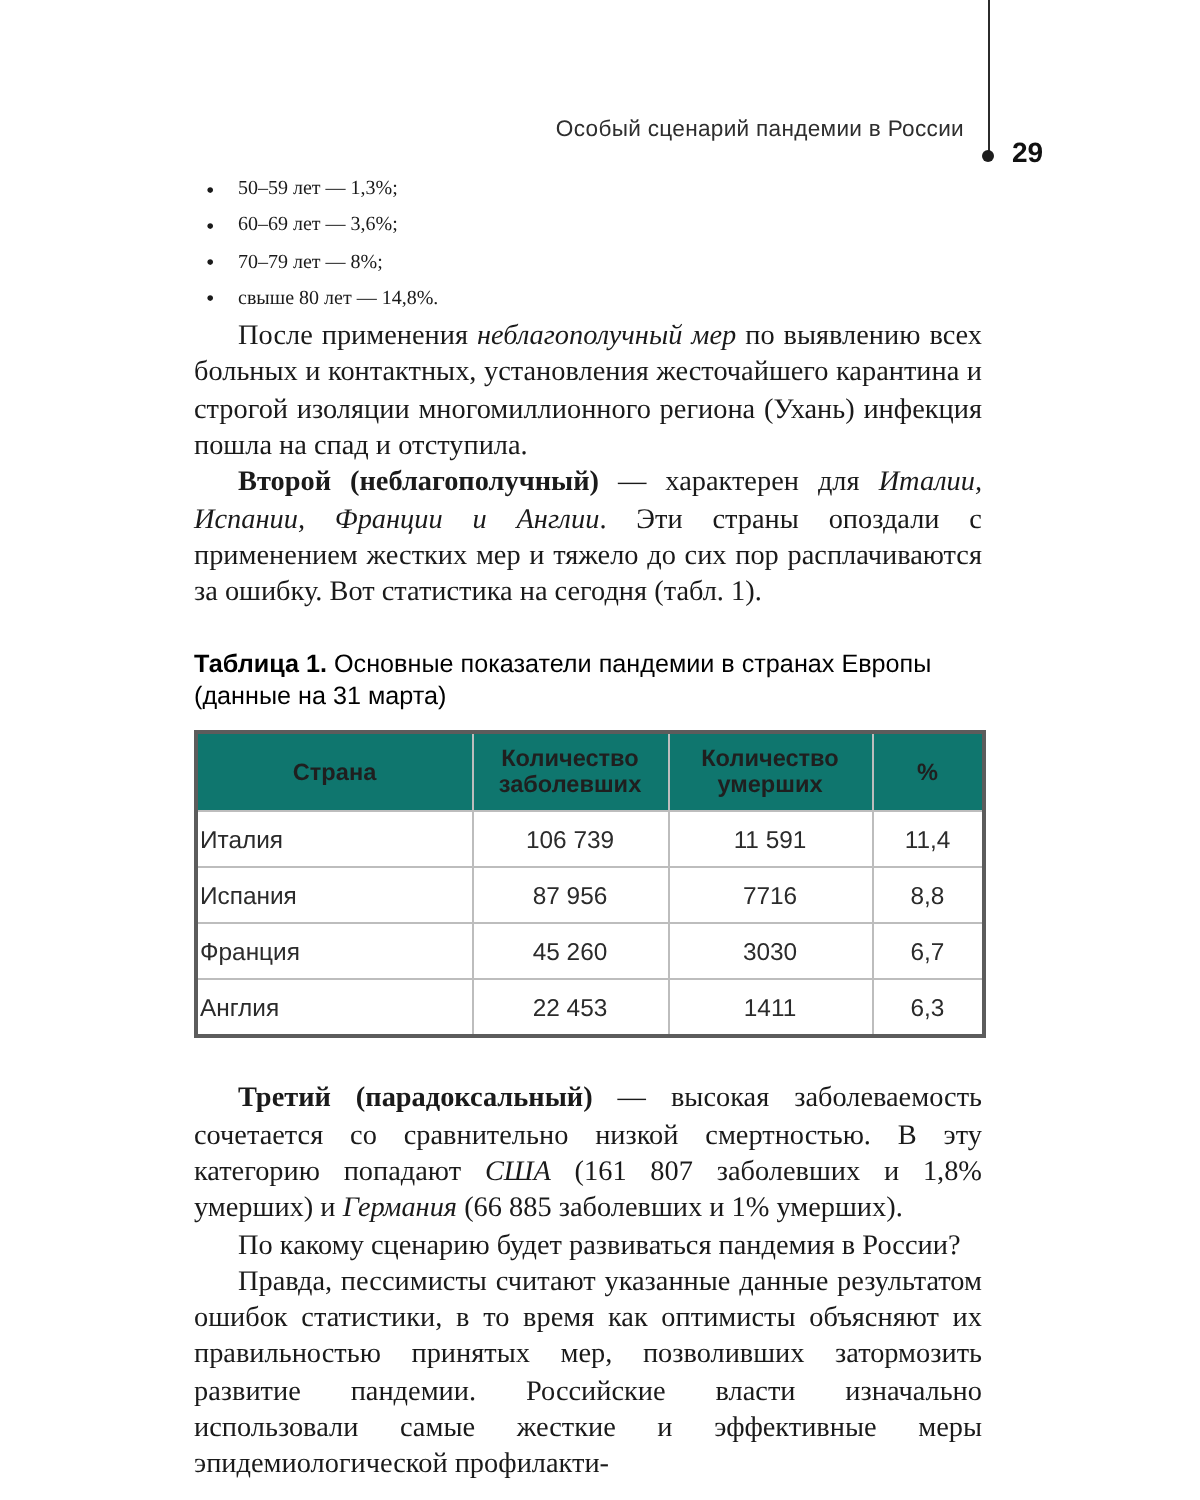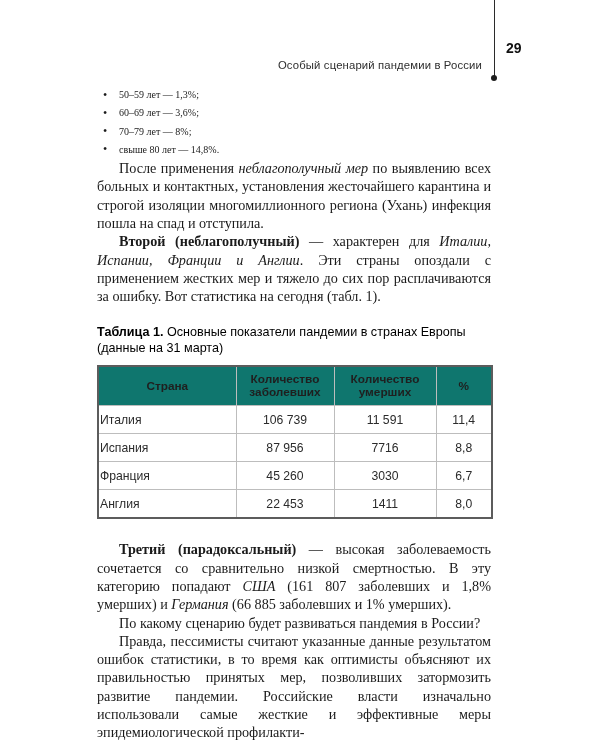--- a/index.html
+++ b/index.html
@@ -56,21 +56,21 @@
     top: 59px;
     font-family: "Liberation Sans", "DejaVu Sans", sans-serif;
     font-size: 11.3px;
     letter-spacing: 0.15px;
     color: #2e2e2e;
     white-space: nowrap;
   }
   .runhead-folio {
     position: absolute;
     left: 506px;
-    top: 40px;
+    top: 68px;
     font-family: "Liberation Sans", "DejaVu Sans", sans-serif;
     font-size: 14px;
     font-weight: bold;
     color: #111111;
   }
 
   
   .column {
     position: absolute;
     left: 97px;
@@ -247,21 +247,21 @@
         <tr>
           <td class="country">Франция</td>
           <td class="num">45 260</td>
           <td class="num">3030</td>
           <td class="num">6,7</td>
         </tr>
         <tr>
           <td class="country">Англия</td>
           <td class="num">22 453</td>
           <td class="num">1411</td>
-          <td class="num">8,0</td>
+          <td class="num">6,3</td>
         </tr>
       </tbody>
     </table>
 
     <div class="sp-after-table"></div>
 
     <p class="body"><span class="bd">Третий (парадоксальный)</span><span> — высокая заболеваемость сочетается со сравнительно низкой смертностью. В эту категорию попадают </span><span class="it">США</span><span> (161 807 заболевших и 1,8% умерших) и </span><span class="it">Германия</span><span> (66 885 заболевших и 1% умерших).</span></p>
 
     <p class="body">По какому сценарию будет развиваться пандемия в России?</p>
 

